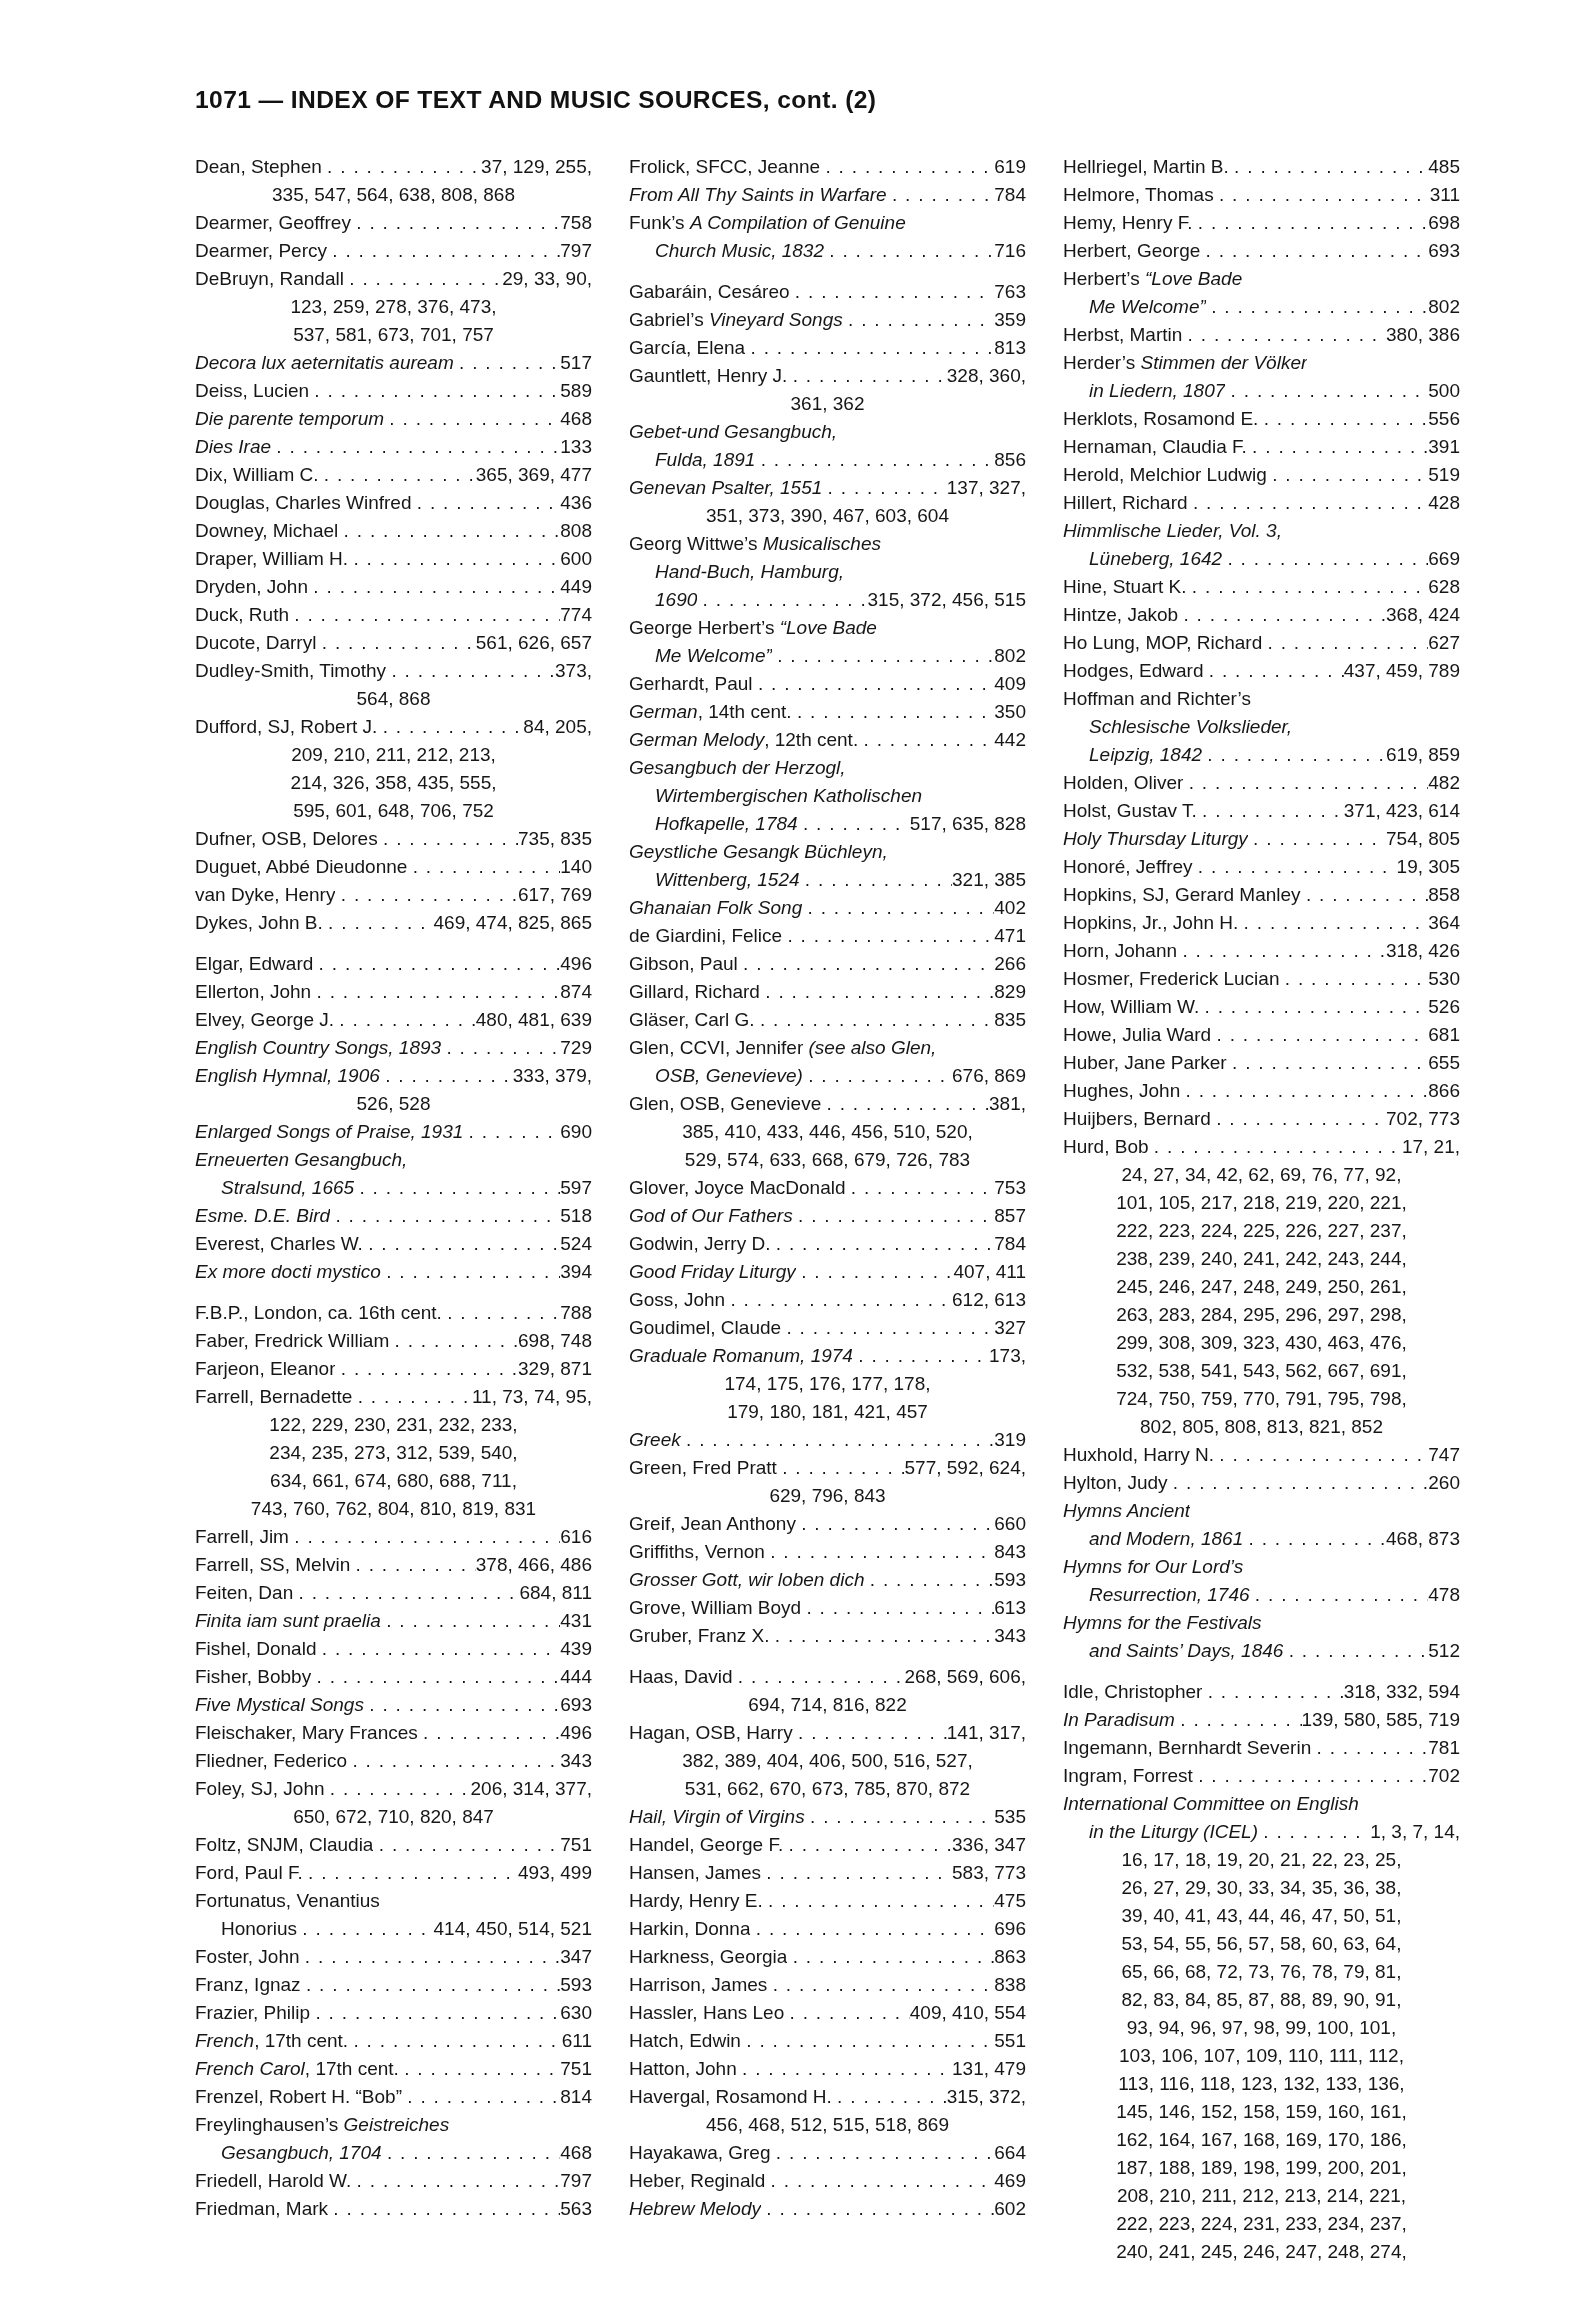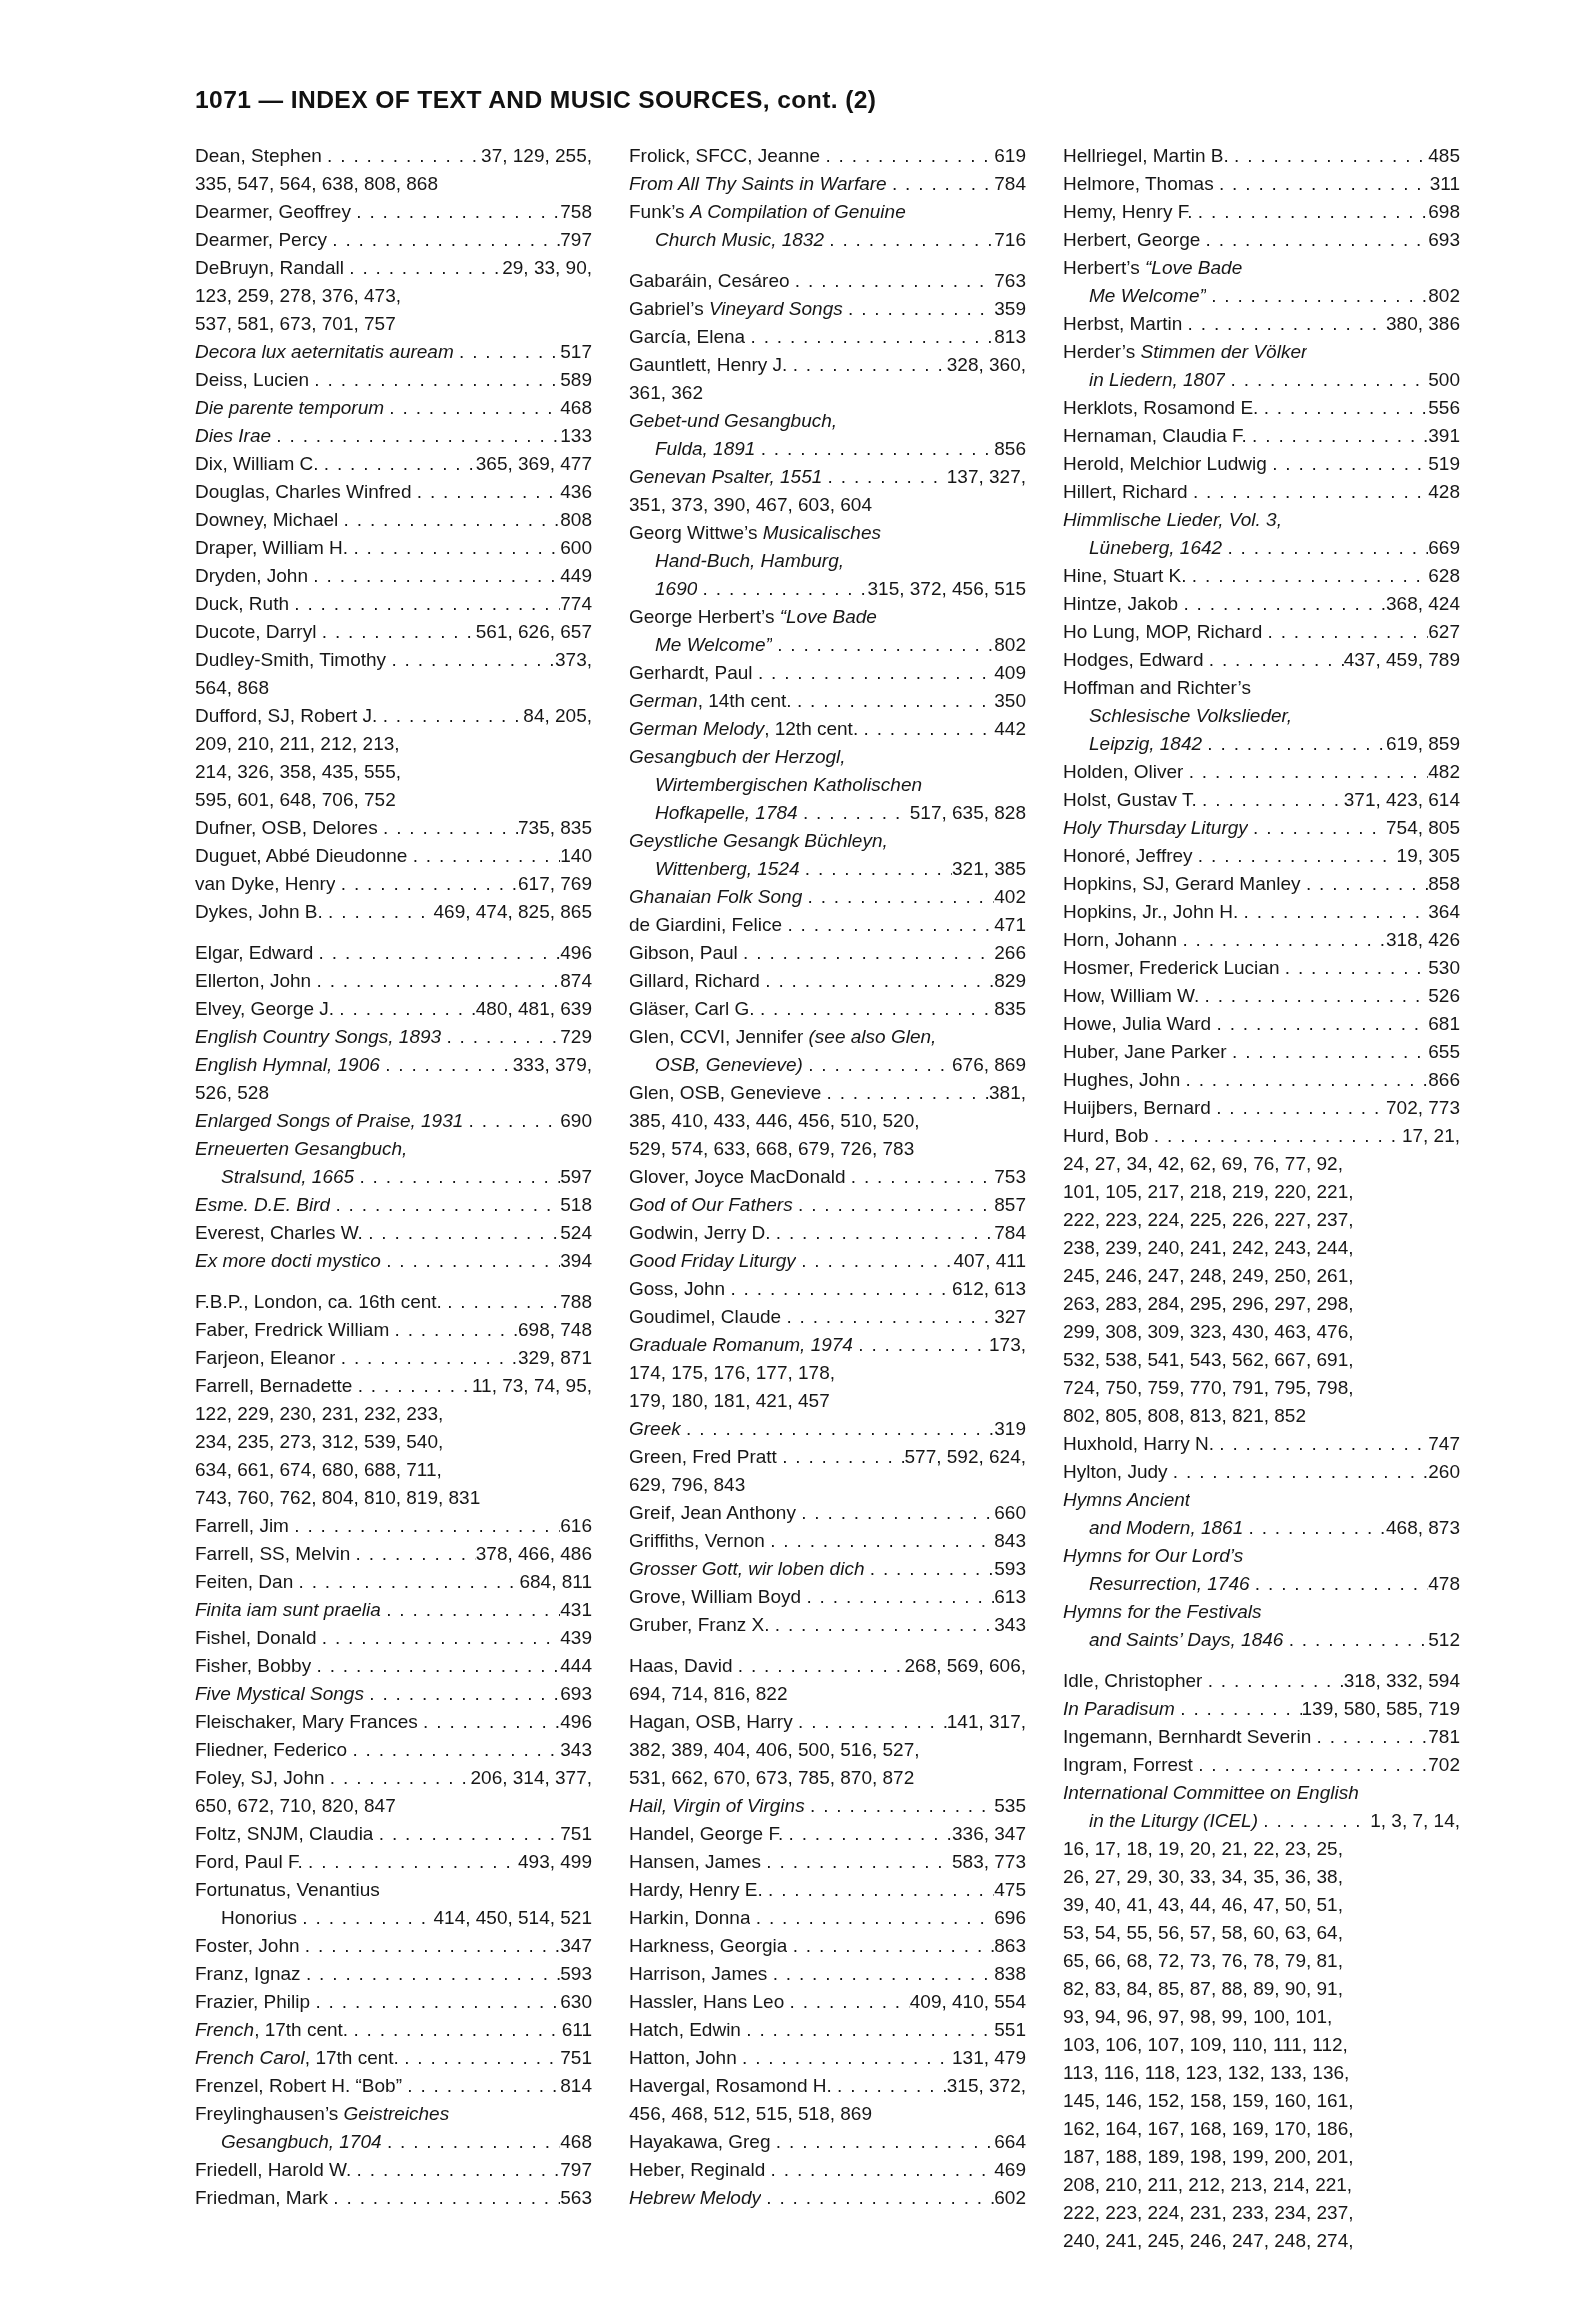--- a/index.html
+++ b/index.html
@@ -7,32 +7,32 @@
     width:1581px;height:2319px;
     background:#ffffff;color:#161616;
     font-family:"Liberation Sans", sans-serif;
   }
   .page{position:relative;width:1581px;height:2319px;overflow:hidden;background:#ffffff;}
   .header{
     position:absolute;left:195px;top:86px;
     font-size:24.6px;font-weight:bold;letter-spacing:0.4px;color:#121212;
   }
   .columns{
-    position:absolute;left:195px;top:142px;
+    position:absolute;left:195px;top:153px;
     display:flex;gap:37px;
   }
   .col{width:397px;flex:0 0 397px;}
   .line{
     display:flex;align-items:baseline;
     font-size:19px;line-height:28px;
     white-space:nowrap;
   }
   .line.gap{margin-top:13px;text-align:center;}
   .line.ind1{padding-left:26px;}
-  .line.pagesOnly{justify-content:flex-start;}
+  .line.pagesOnly{justify-content:center;}
   .name{flex:0 1 auto;overflow:hidden;white-space:nowrap;}
   .it{font-style:italic;}
   .leader{
     flex:1 1 0;min-width:12.3px;overflow:hidden;white-space:nowrap;
     padding:0 2.6px 0 5.3px;letter-spacing:1.3px;
   }
   .pages{flex:0 0 auto;white-space:nowrap;}
 </style>
 </head>
 <body>

